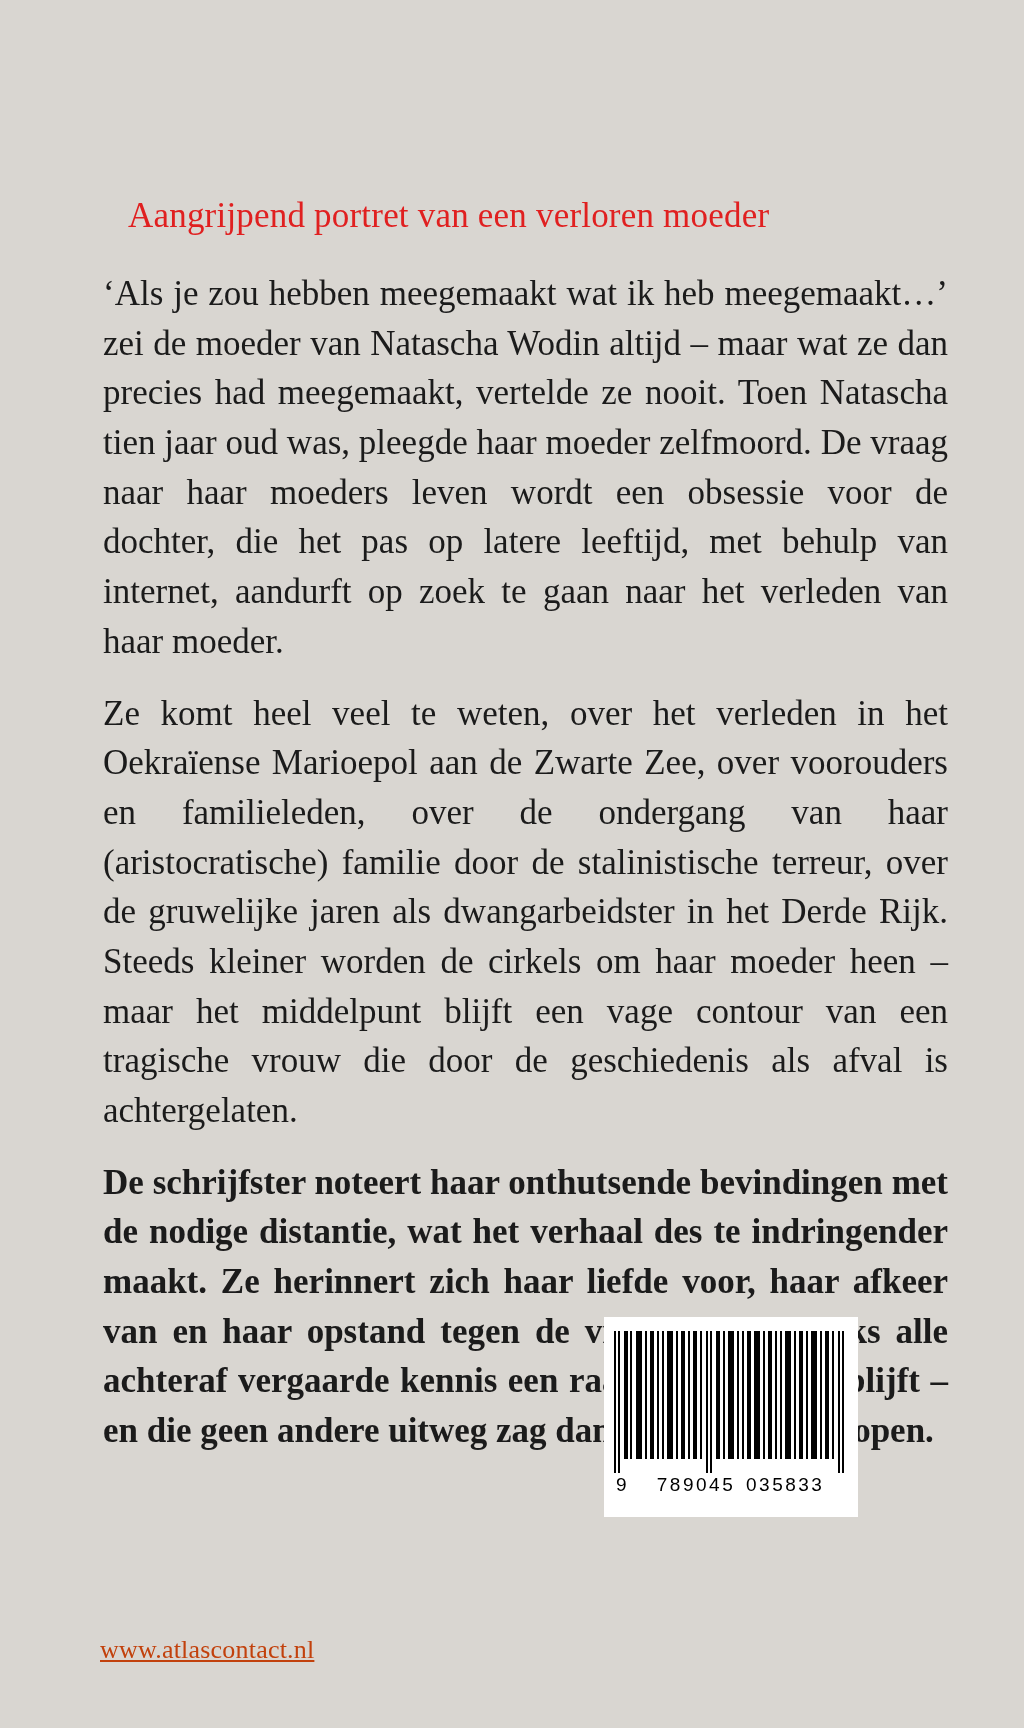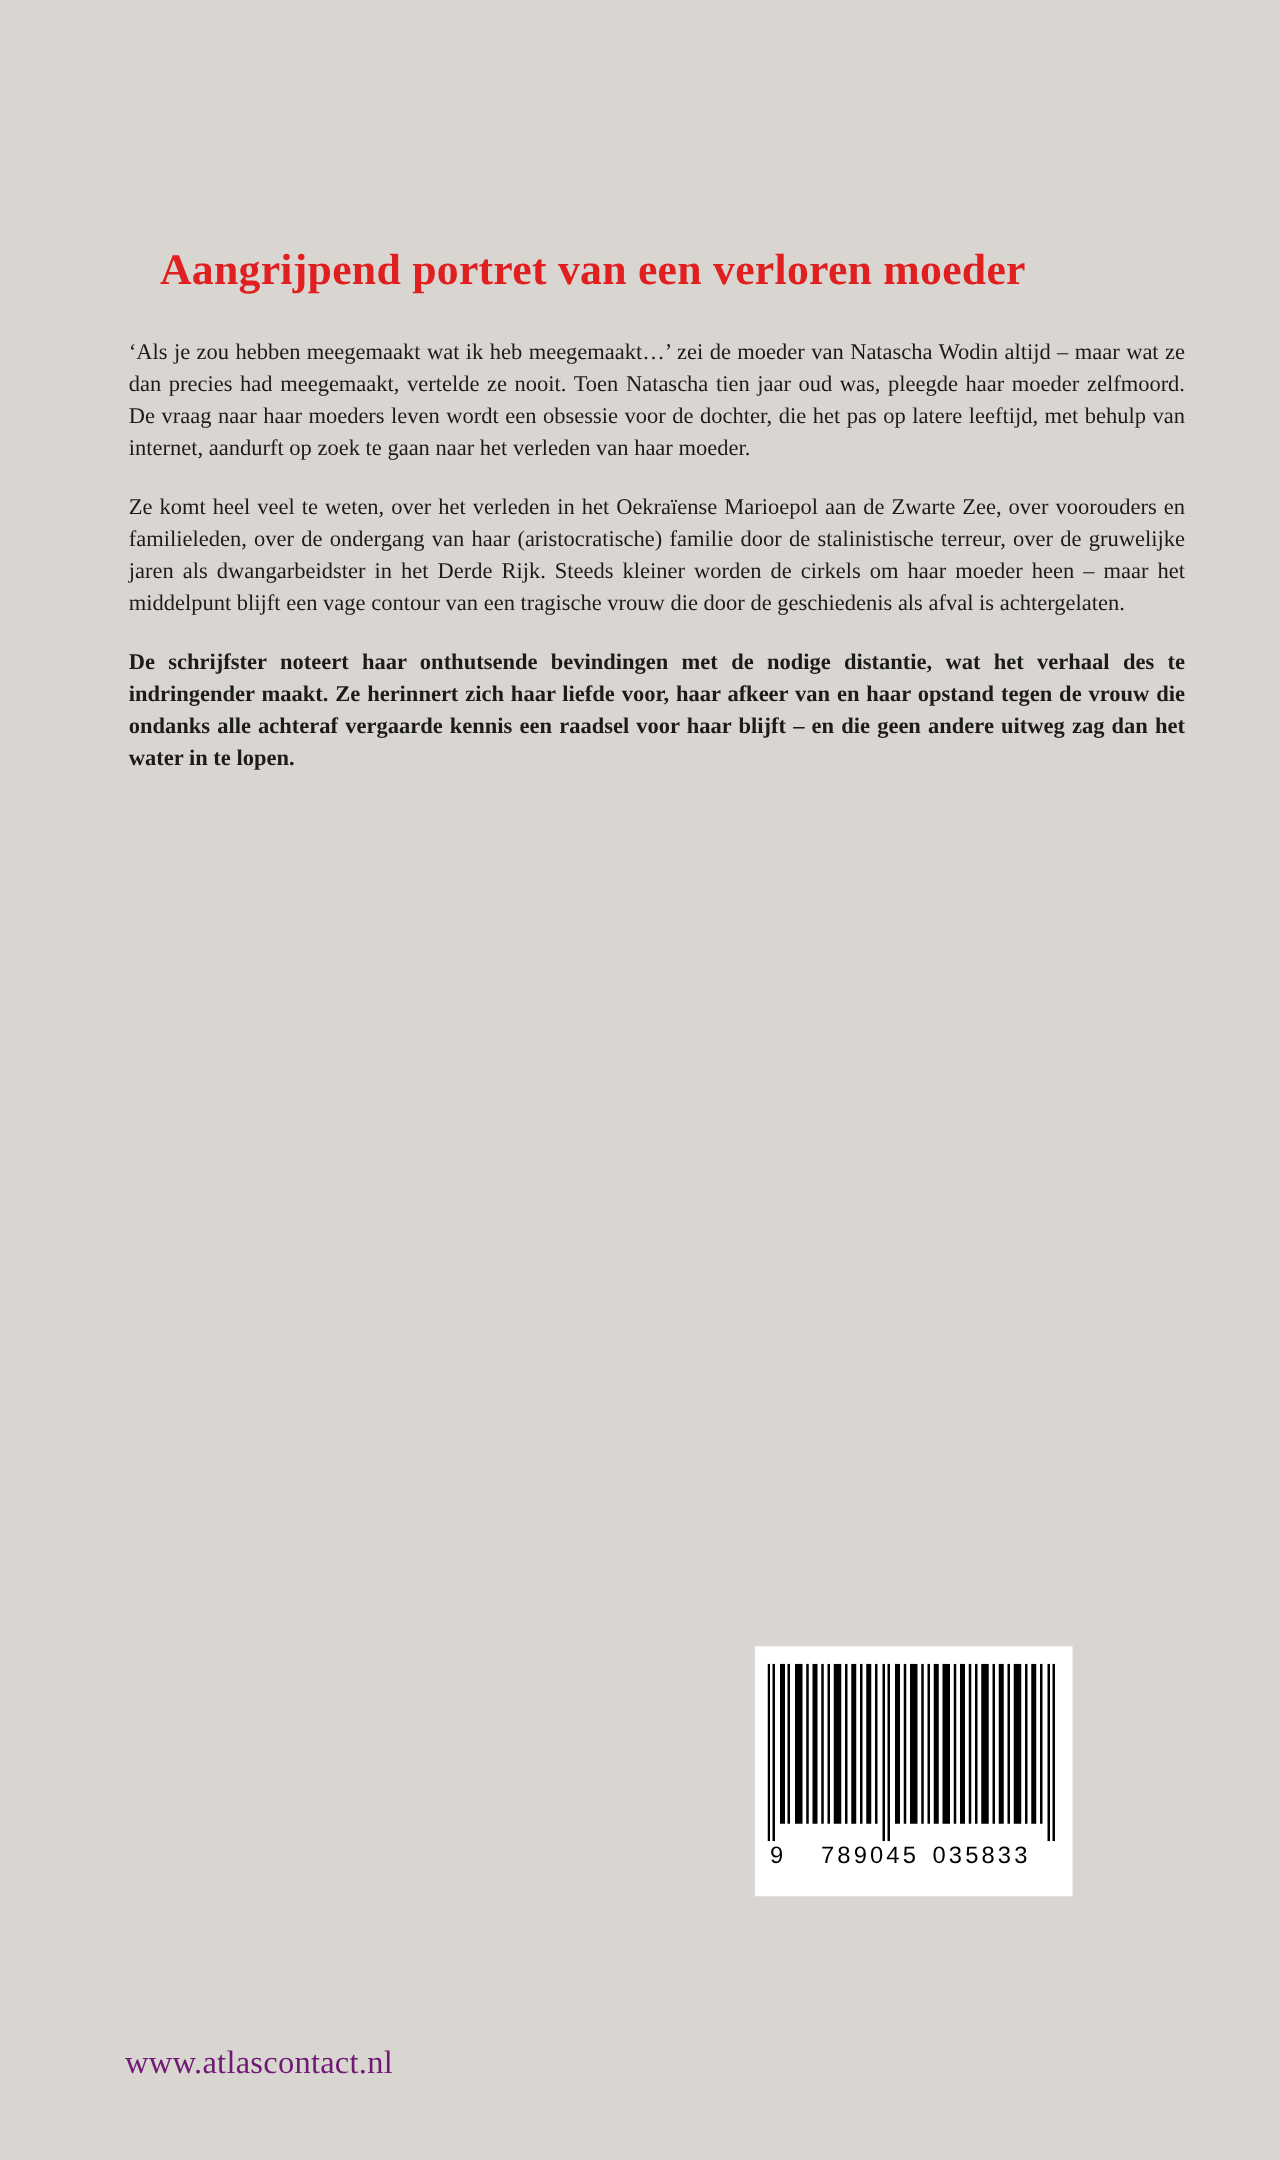--- a/index.html
+++ b/index.html
@@ -27,25 +27,25 @@
     position: absolute;
     left: 100px;
     top: 195px;
     width: 848px;
   }
   .headline {
     color: #e02020;
     font-size: 35px;
     line-height: 1.2;
     margin: 0 0 32px 28px;
-    font-weight: bold;
+    font-weight: normal;
     letter-spacing: 0.2px;
   }
   .blurb {
-    font-size: 18px;
+    font-size: 35px;
     line-height: 1.42;
     text-align: justify;
     margin: 0 0 22px 0;
     padding-left: 3px;
     hyphens: auto;
     -webkit-hyphens: auto;
   }
   .blurb:last-of-type {
     margin-bottom: 0;
     font-weight: bold;
@@ -57,22 +57,23 @@
     position: absolute;
     left: 100px;
     top: 1635px;
     width: 848px;
   }
   .website {
     position: absolute;
     left: 0;
     top: 0;
     font-size: 26px;
-    color: #701a75;
+    color: #c2410c;
     letter-spacing: 0.2px;
+    text-decoration: underline;
   }
   .barcode-box {
     position: absolute;
     left: 604px;
     top: 1317px;
     width: 254px;
     height: 200px;
     background: #ffffff;
     box-sizing: border-box;
     padding: 14px 10px 6px 10px;

